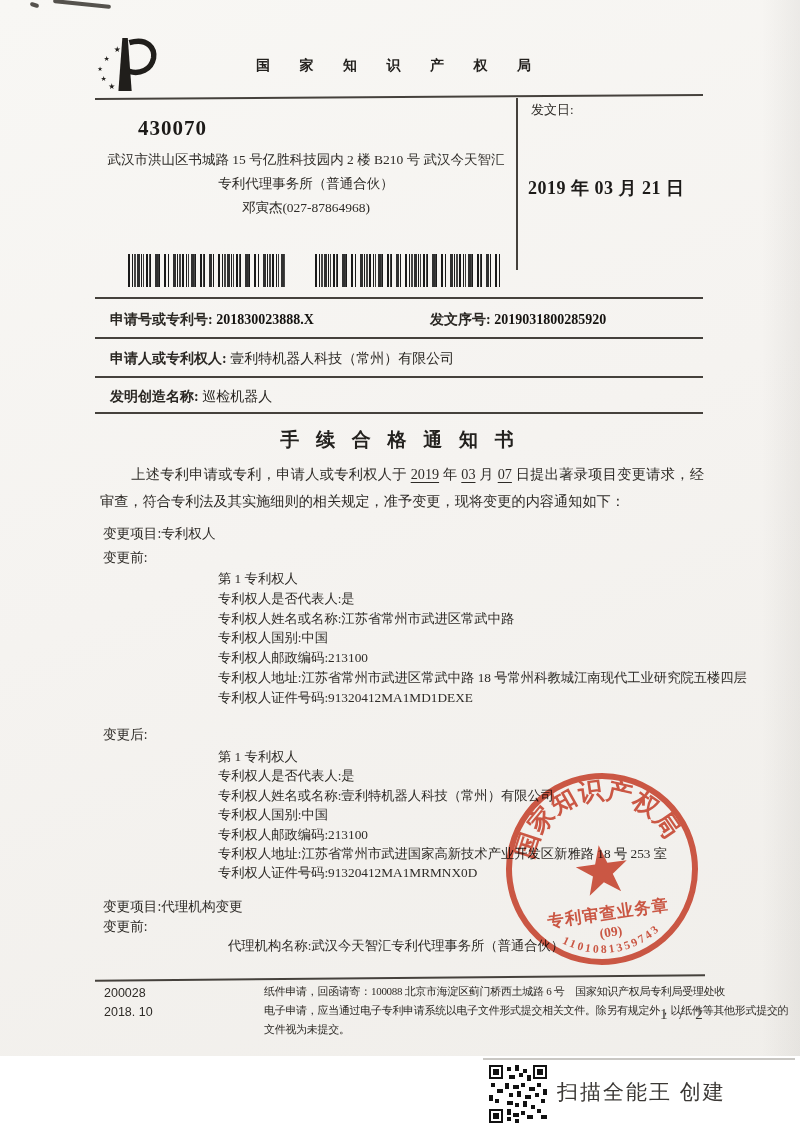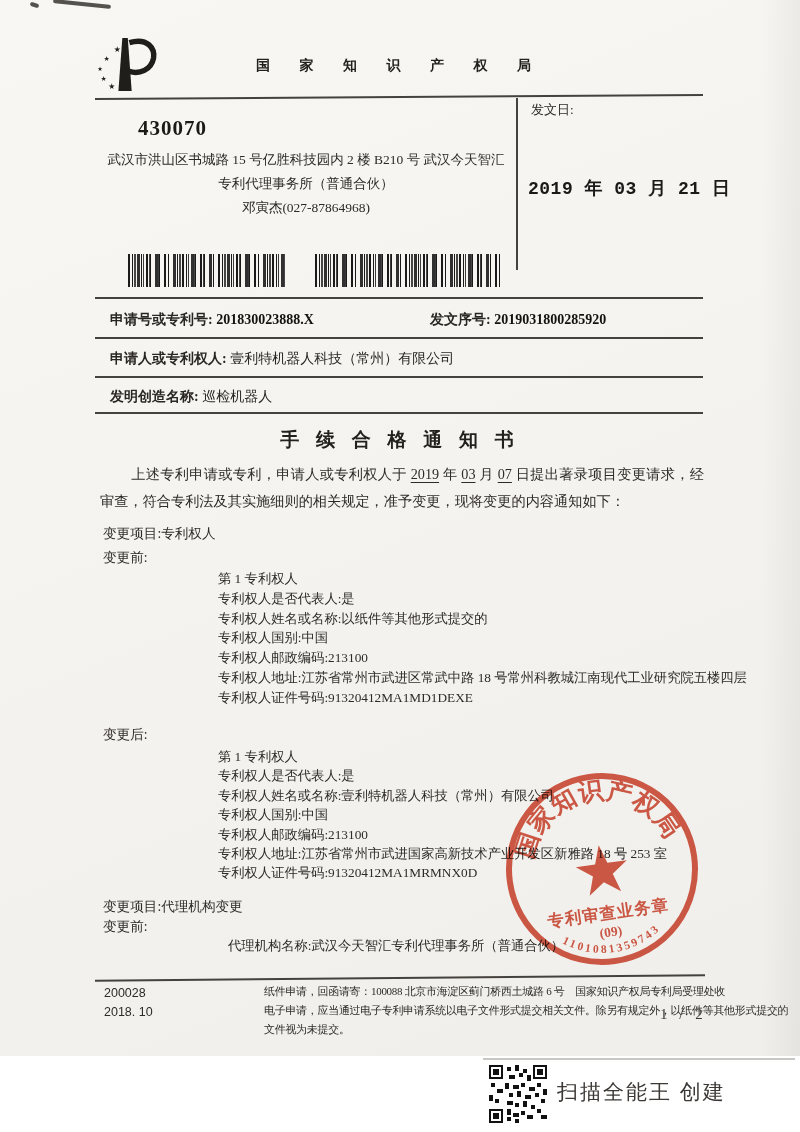--- a/index.html
+++ b/index.html
@@ -22,21 +22,21 @@
   .vline{position:absolute;background:#45413c;width:2px;}
   .artifact{position:absolute;background:#55524d;border-radius:2px;}
 
   .office-title{
     position:absolute;left:240px;top:57px;width:320px;text-align:center;
     font-size:14px;font-weight:700;letter-spacing:13px;color:#23211e;white-space:nowrap;
   }
   .postal{position:absolute;left:138px;top:116px;font-size:21px;font-weight:700;color:#1c1a18;letter-spacing:1px;}
   .mailing{position:absolute;left:104px;top:148px;width:404px;text-align:center;font-size:13.5px;line-height:24px;color:#2e2b27;}
   .dispatch-label{position:absolute;left:531px;top:101px;font-size:13px;color:#2e2b27;}
-  .dispatch-date{position:absolute;left:528px;top:176px;font-size:18px;font-weight:700;color:#1c1a18;font-family:Liberation Mono, monospace;letter-spacing:0.5px;}
+  .dispatch-date{position:absolute;left:528px;top:176px;font-size:18px;font-weight:700;color:#1c1a18;font-family:Liberation Serif, serif;letter-spacing:0.5px;}
 
   .barcode{
     position:absolute;top:254px;height:33px;
     background-image:
       repeating-linear-gradient(90deg,#1a1a1a 0 2px,rgba(0,0,0,0) 2px 4px,#1a1a1a 4px 5px,rgba(0,0,0,0) 5px 9px,#303030 9px 12px,rgba(0,0,0,0) 12px 13px,#1a1a1a 13px 14px,rgba(0,0,0,0) 14px 18px),
       repeating-linear-gradient(90deg,rgba(26,26,26,.85) 0 1px,rgba(0,0,0,0) 1px 6px,rgba(26,26,26,.8) 6px 8px,rgba(0,0,0,0) 8px 15px);
   }
 
   .inforow{position:absolute;left:110px;width:592px;font-size:14px;color:#2a2723;white-space:nowrap;}
   .inforow .lbl{font-weight:600;}
@@ -139,21 +139,21 @@
   <div class="notice-title">手 续 合 格 通 知 书</div>
   <div class="intro">
     <span>上述专利申请或专利，申请人或专利权人于 </span><u>2019</u><span> 年 </span><u>03</u><span> 月 </span><u>07</u><span> 日提出著录项目变更请求，经审查，符合专利法及其实施细则的相关规定，准予变更，现将变更的内容通知如下：</span>
   </div>
 
   <div class="sec-label" style="top:525px;">变更项目:专利权人</div>
   <div class="sec-label" style="top:549px;">变更前:</div>
   <div class="sec-lines" style="top:569px;">
       <div>第 1 专利权人</div>
       <div>专利权人是否代表人:是</div>
-      <div>专利权人姓名或名称:以纸件等其他形式提交的</div>
+      <div>专利权人姓名或名称:江苏省常州市武进区常武中路</div>
       <div>专利权人国别:中国</div>
       <div>专利权人邮政编码:213100</div>
       <div>专利权人地址:江苏省常州市武进区常武中路 18 号常州科教城江南现代工业研究院五楼四层</div>
       <div>专利权人证件号码:91320412MA1MD1DEXE</div>
     </div>
 
   <div class="sec-label" style="top:726px;">变更后:</div>
   <div class="sec-lines after-lines" style="top:747px;">
       <div>第 1 专利权人</div>
       <div>专利权人是否代表人:是</div>

